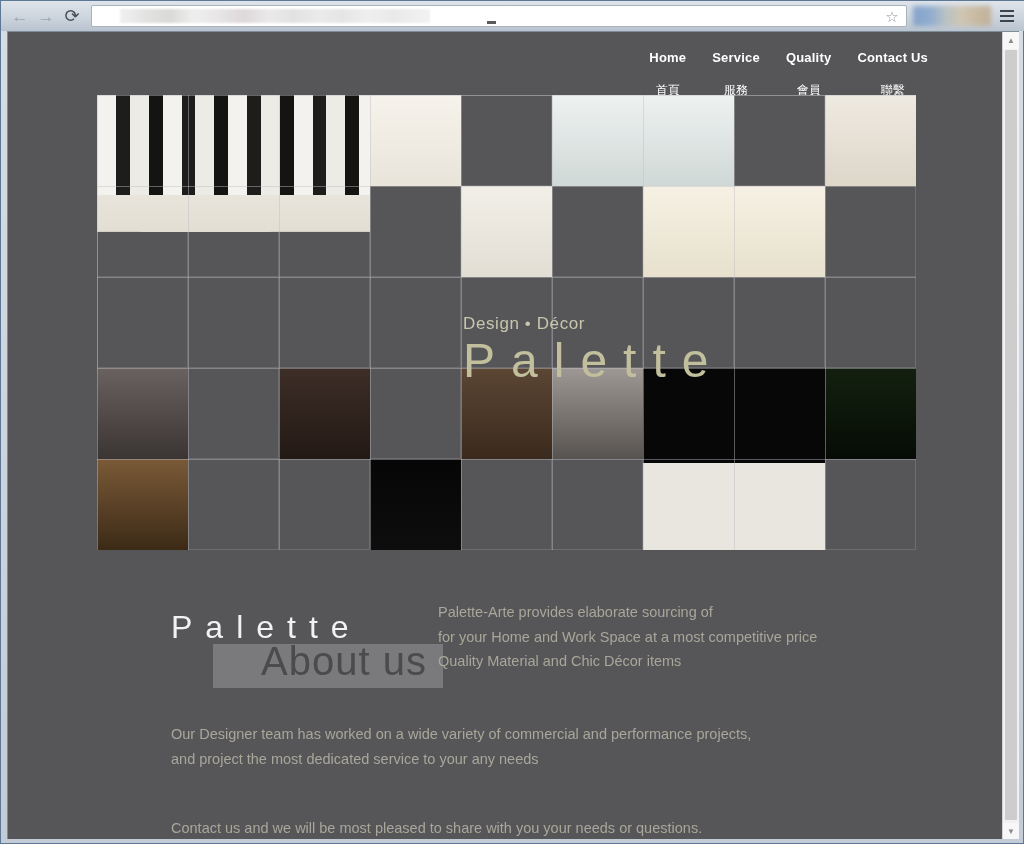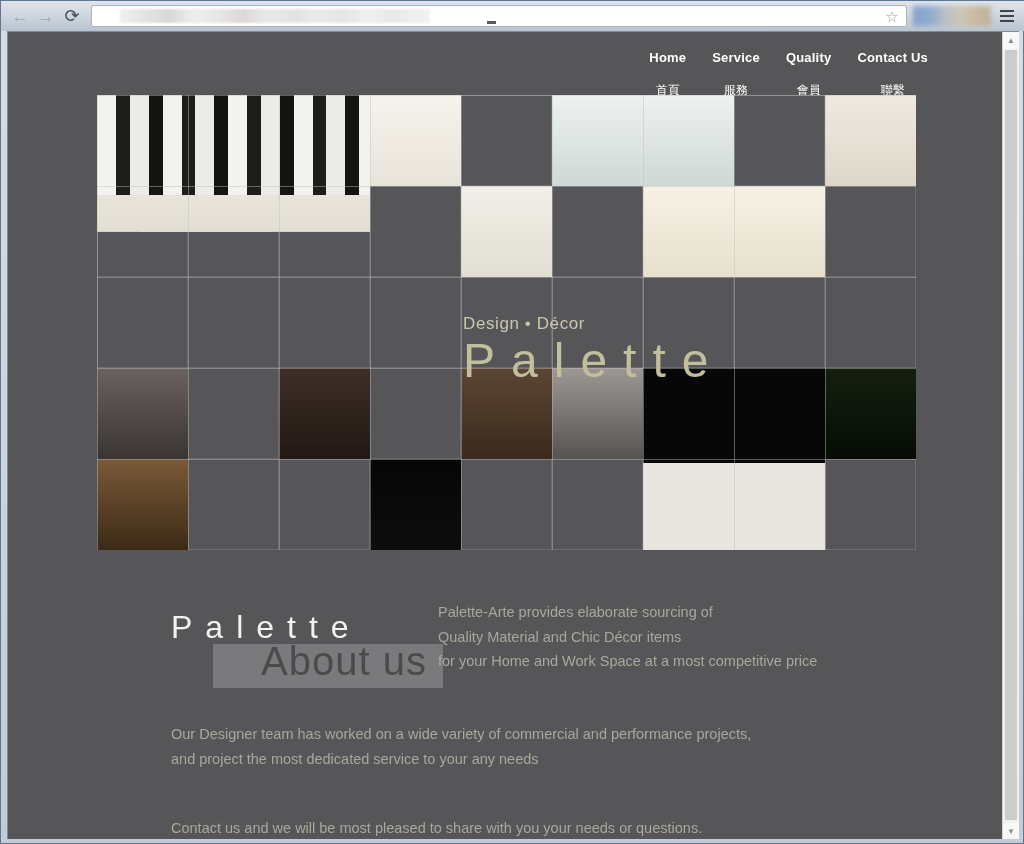--- a/index.html
+++ b/index.html
@@ -439,22 +439,22 @@
       <section class="about">
 
         <div class="about-head">
           <div class="about-box"></div>
           <div class="about-palette">Palette</div>
           <div class="about-us">About us</div>
         </div>
 
         <div class="intro">
           <p>Palette-Arte provides elaborate sourcing of</p>
+          <p>for your Home and Work Space at a most competitive price</p>
           <p>Quality Material and Chic Décor items</p>
-          <p>for your Home and Work Space at a most competitive price</p>
         </div>
 
         <div class="body-block b1">
           <p>Our Designer team has worked on a wide variety of commercial and performance projects,</p>
           <p>and project the most dedicated service to your any needs</p>
         </div>
 
         <div class="body-block b2">
           <p>Contact us and we will be most pleased to share with you your needs or questions.</p>
 

